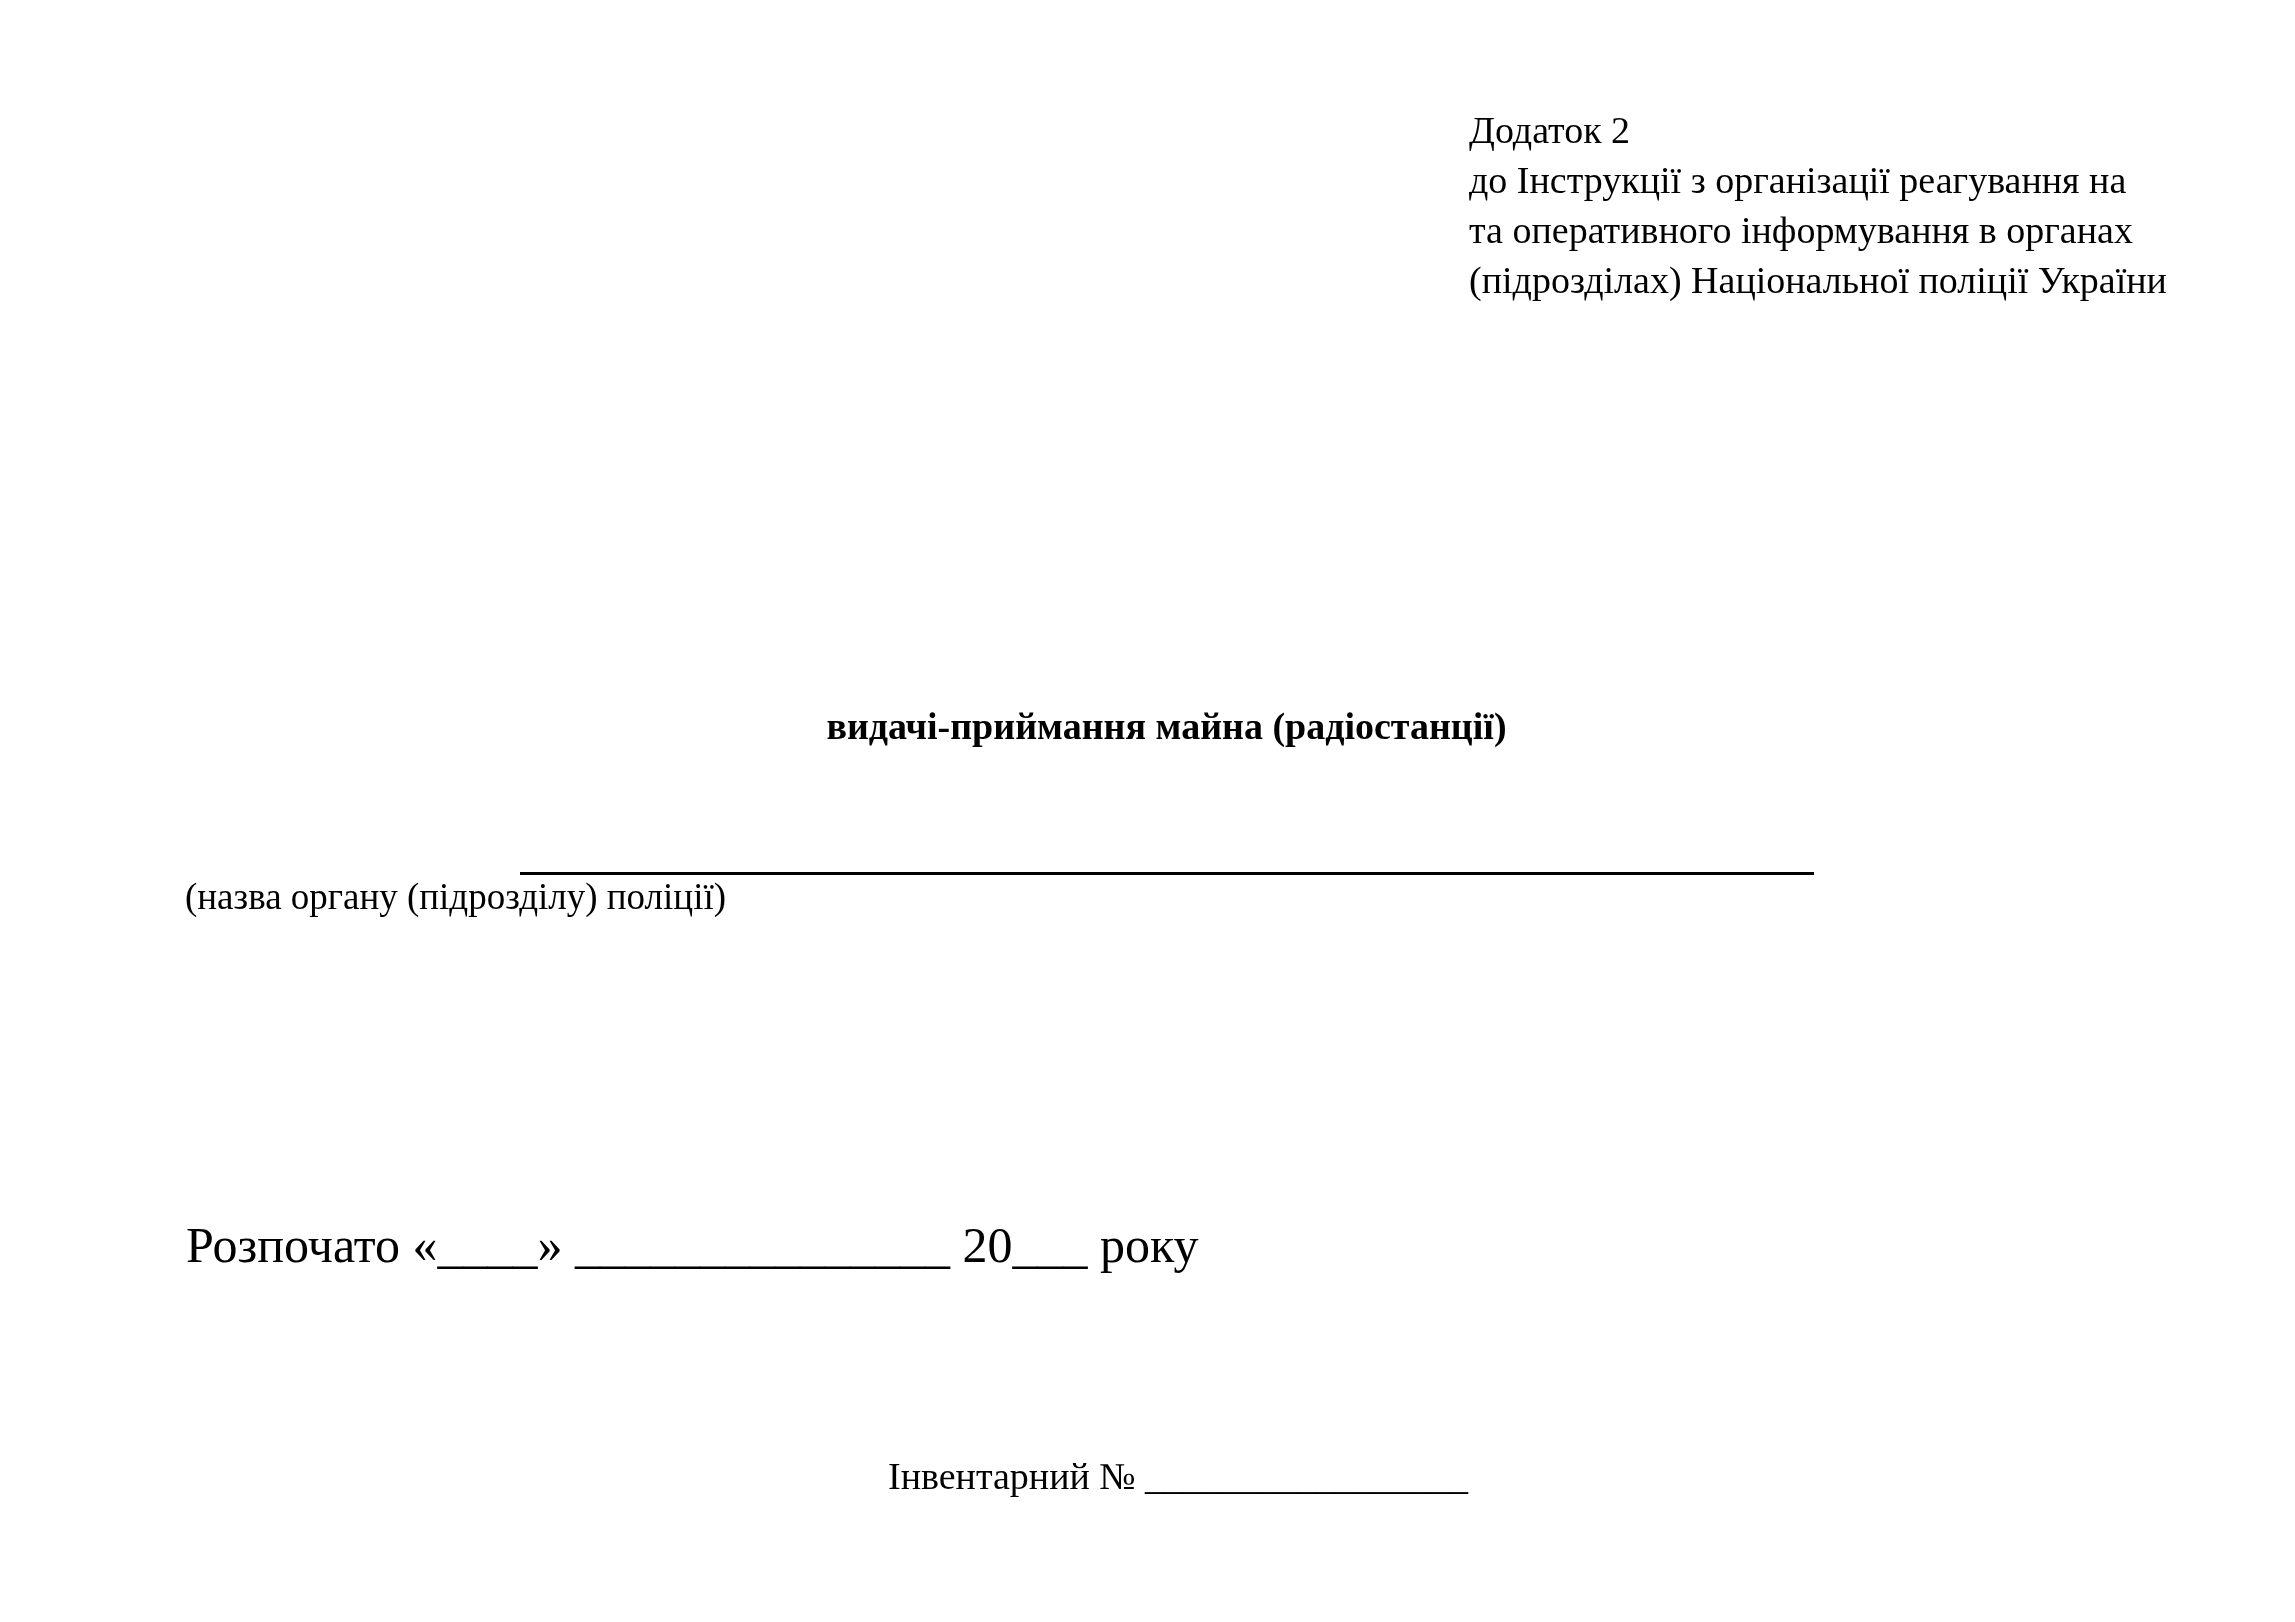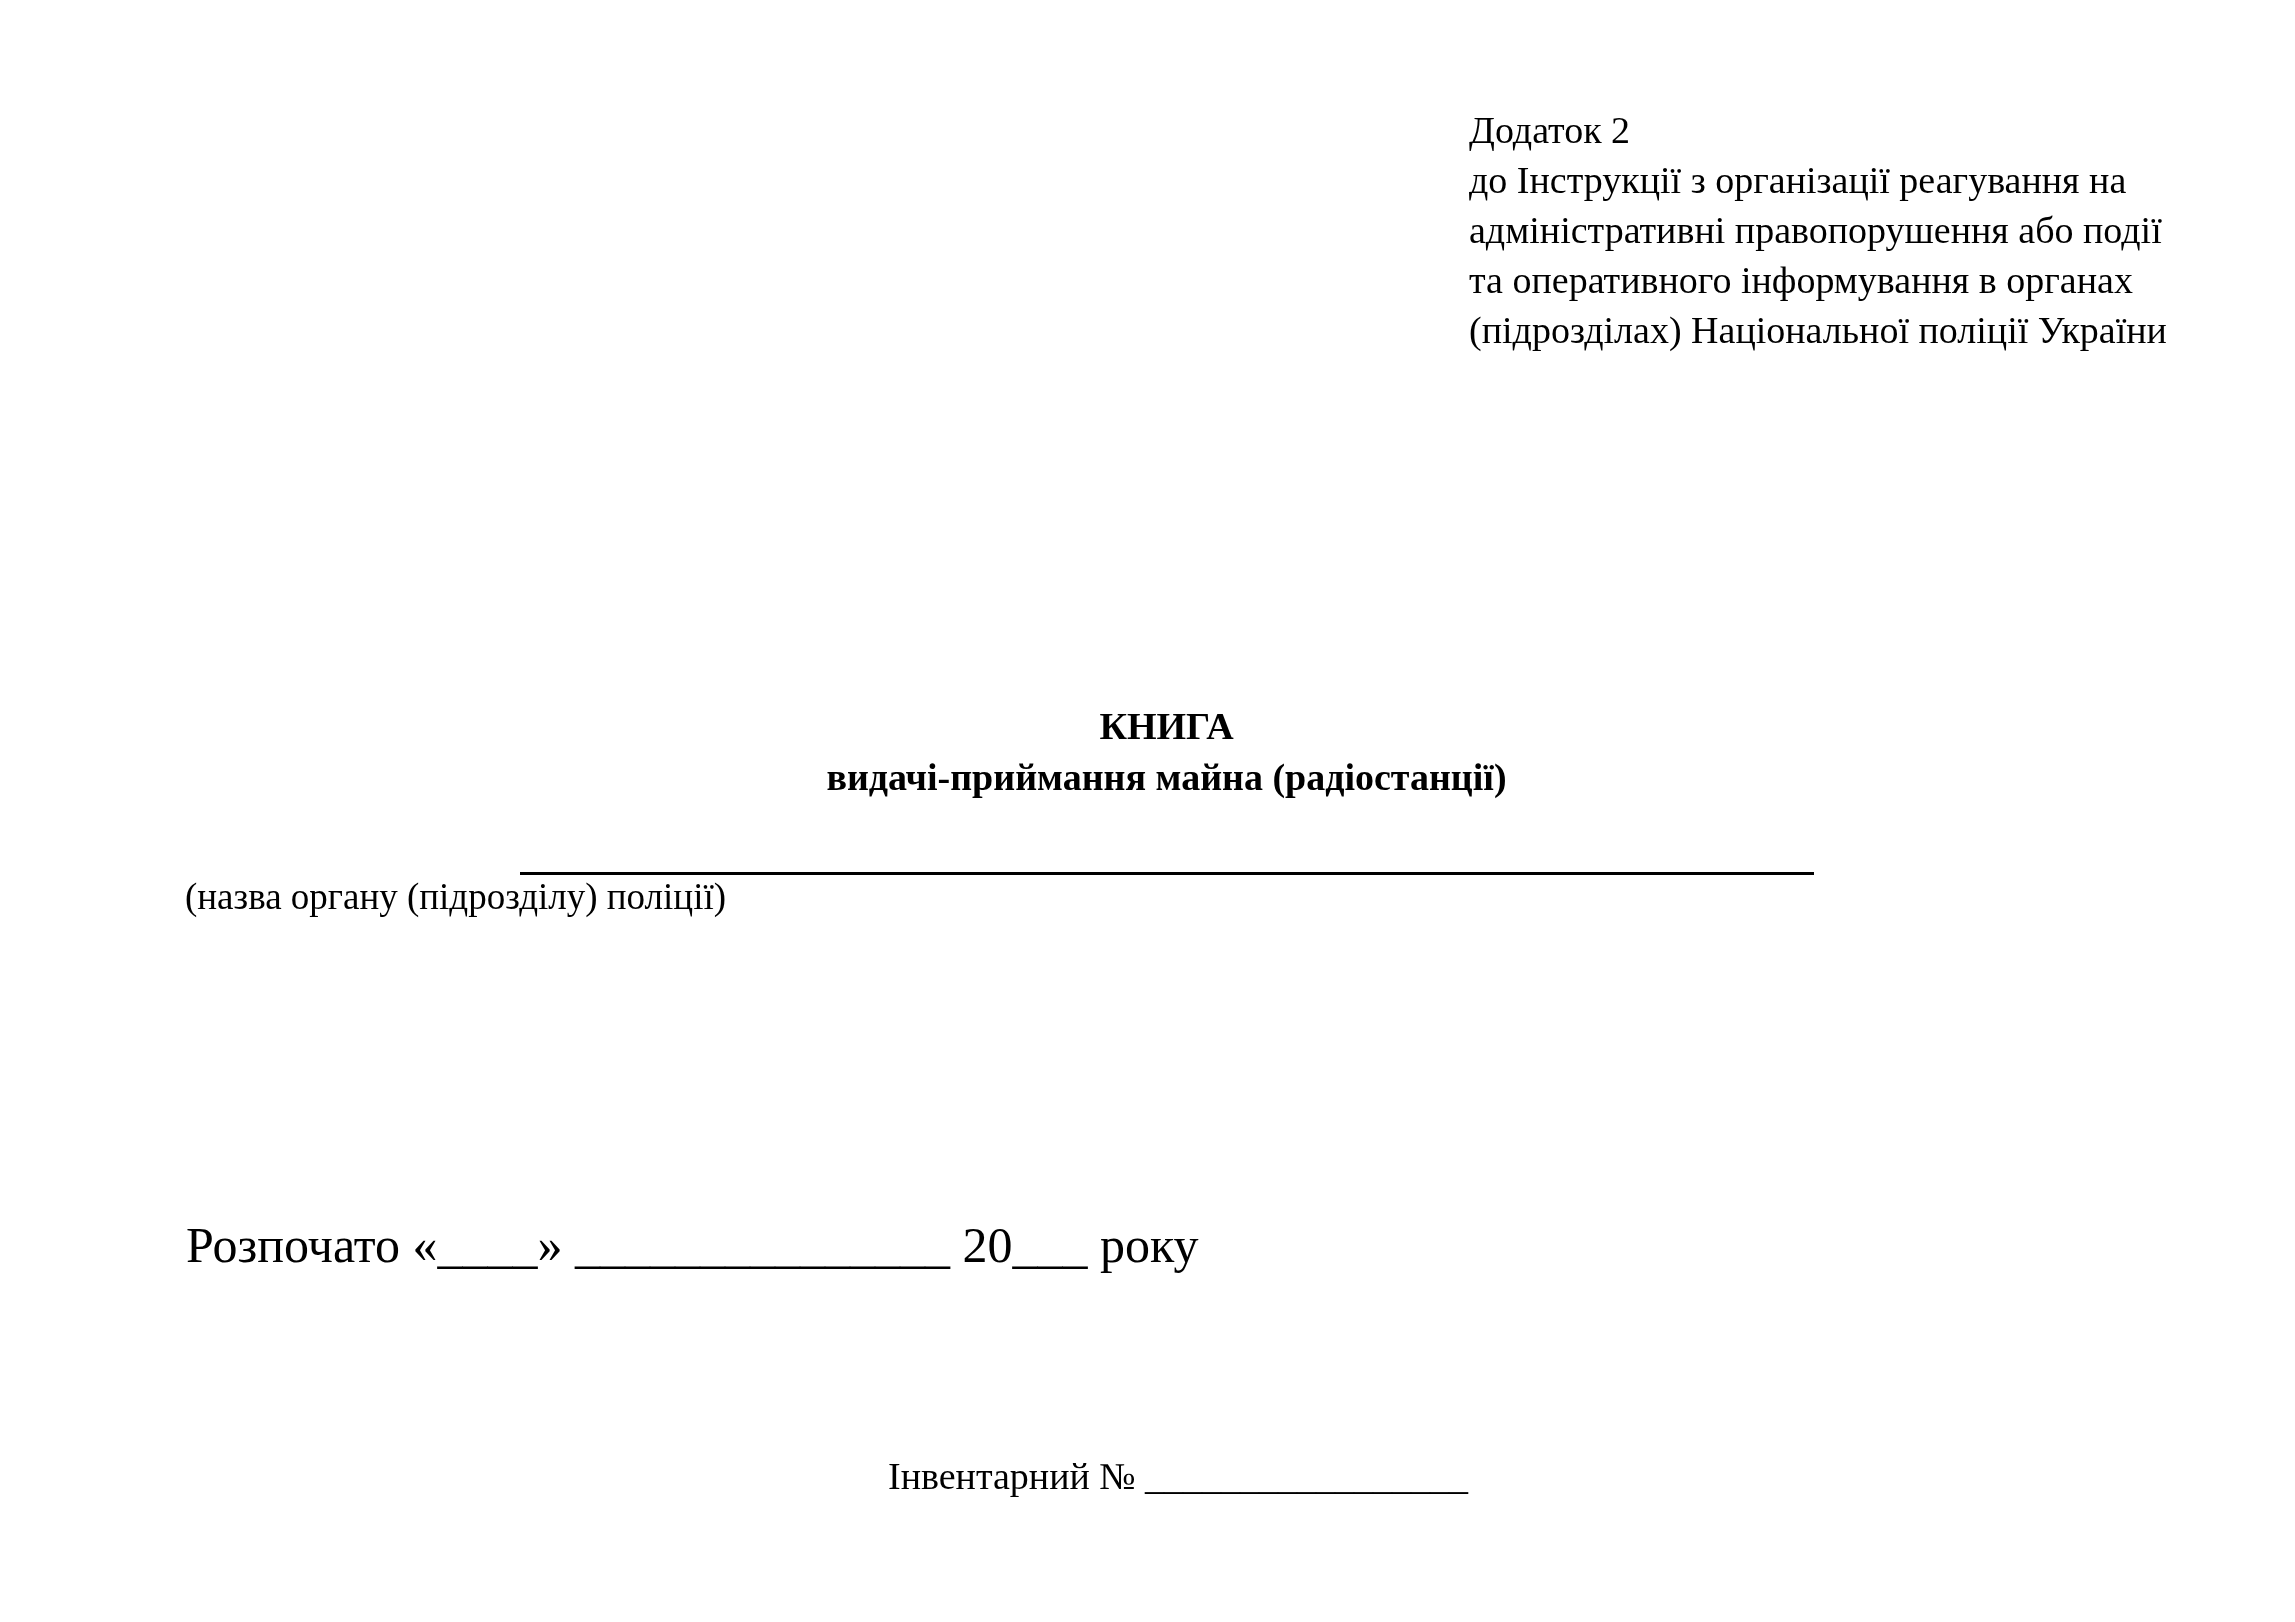--- a/index.html
+++ b/index.html
@@ -75,27 +75,25 @@
   }
 </style>
 </head>
 <body>
 
 <div class="page">
 
   <div class="annex">
     <div class="annex-line">Додаток 2</div>
     <div class="annex-line">до Інструкції з організації реагування на</div>
-    <div class="annex-line">адміністративні правопорушення або події</div>
     <div class="annex-line">та оперативного інформування в органах</div>
     <div class="annex-line">(підрозділах) Національної поліції України</div>
   </div>
 
   <div class="title-block">
-    <div class="title-line">КНИГА</div>
     <div class="title-line">видачі-приймання майна (радіостанції)</div>
   </div>
 
   <div class="org-underline"></div>
   <div class="org-caption">(назва органу (підрозділу) поліції)</div>
 
   <div class="date-line date-started">Розпочато «____» _______________ 20___ року</div>
 
   <div class="inventory-line">Інвентарний № _________________</div>
 

